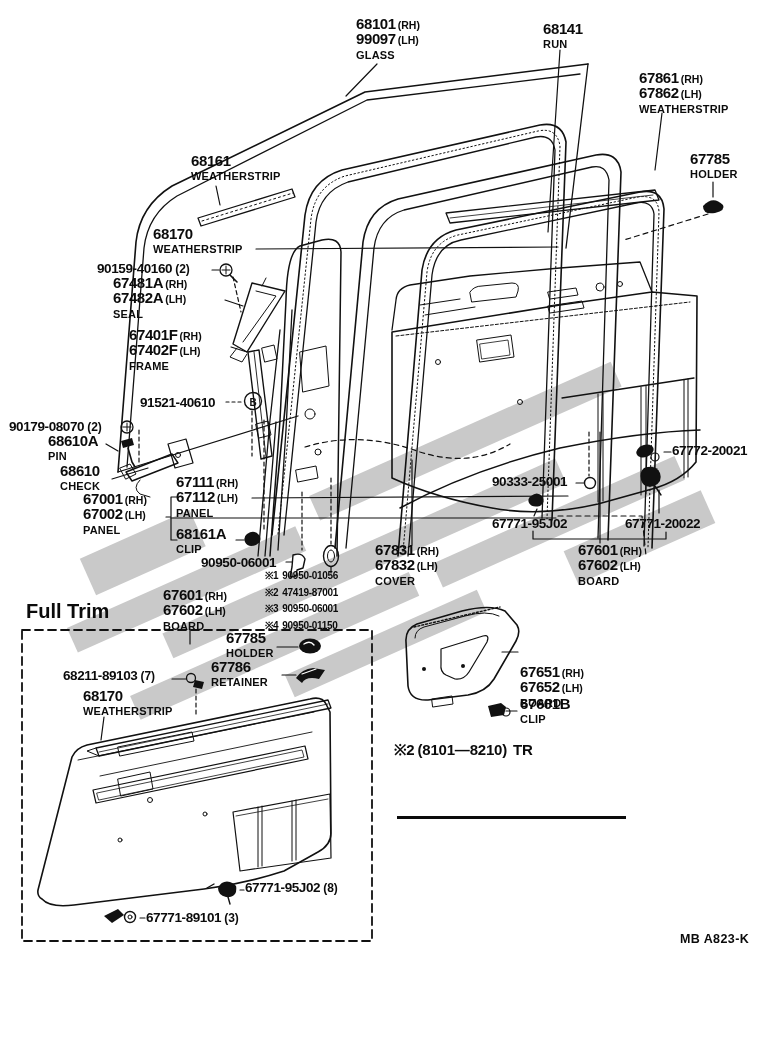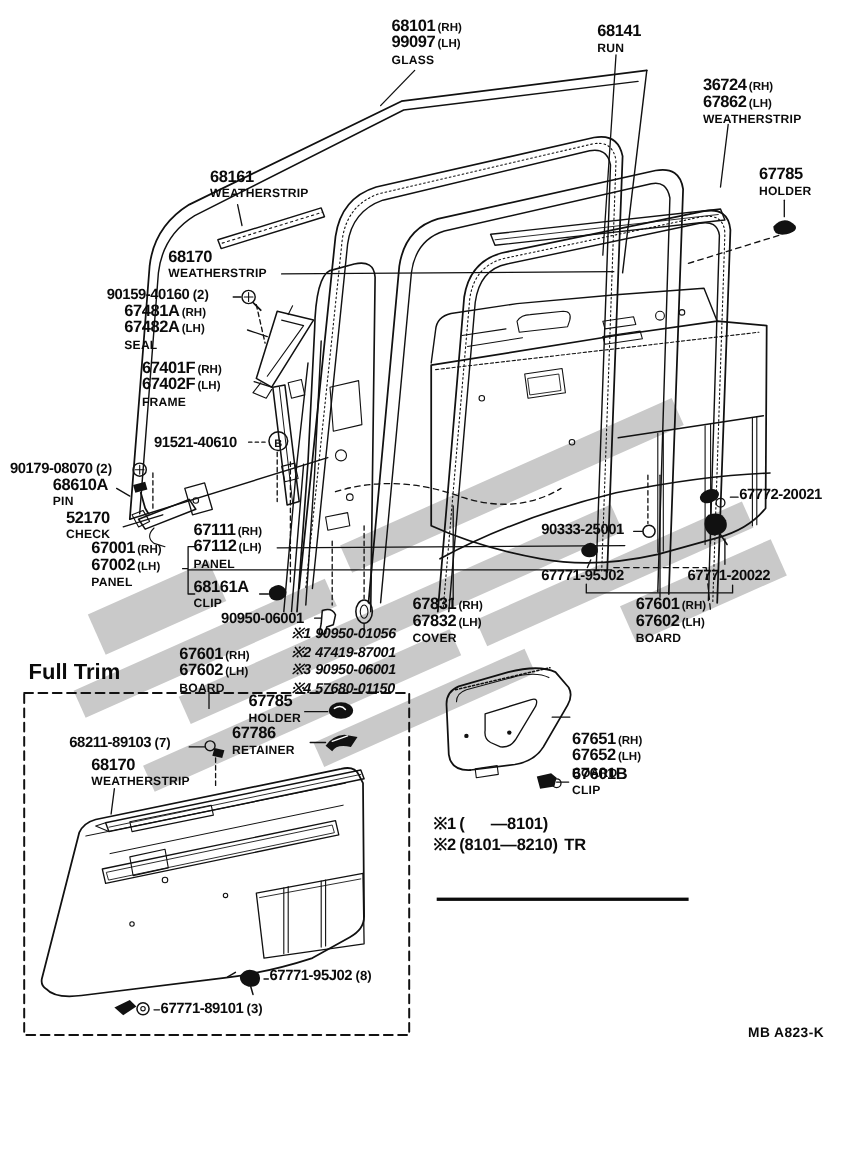--- a/index.html
+++ b/index.html
@@ -6,21 +6,21 @@
   .stage{position:relative;width:776px;height:1062px;background:#fff;overflow:hidden;
          font-family:"Liberation Sans",sans-serif;color:#0b0b0b;}
   svg.layer{position:absolute;left:0;top:0;}
   .lbl{position:absolute;font-weight:700;white-space:nowrap;line-height:14px;z-index:5;}
   .ln{display:block;}
   .num{font-size:15px;letter-spacing:-0.4px;}
   .suf{font-size:10.5px;margin-left:2px;}
   .cap{display:block;font-size:11px;letter-spacing:0.2px;margin-top:0.5px;}
   .part{font-size:13.5px;letter-spacing:-0.4px;}
   .qty{font-size:12px;margin-left:3px;}
-  .note-line{display:block;font-size:13px;line-height:16.5px;letter-spacing:-0.3px;font-style:italic;}
+  .note-line{display:block;font-size:10px;line-height:16.5px;letter-spacing:-0.3px;}
   .note-line .mark{margin-right:4px;}
   .mnote-line{display:block;font-size:15px;line-height:19px;letter-spacing:-0.2px;}
   .mnote-line .mark{margin-right:3px;}
   .range{white-space:pre;}
   .models{margin-left:6px;}
   .title{font-size:20px;font-weight:700;}
   .footer{font-size:12.5px;font-weight:700;letter-spacing:0.4px;text-align:right;}
   .rule{position:absolute;background:#0b0b0b;height:3px;z-index:4;}
 </style>
 </head>
@@ -288,21 +288,21 @@
     <span class="ln"><span class="num">99097</span><span class="suf">(LH)</span></span>
     <span class="cap">GLASS</span>
   </div>
 
   <div class="lbl" style="left:543px;top:22px">
     <span class="ln"><span class="num">68141</span></span>
     <span class="cap">RUN</span>
   </div>
 
   <div class="lbl" style="left:639px;top:71px">
-    <span class="ln"><span class="num">36724</span><span class="suf">(RH)</span></span>
+    <span class="ln"><span class="num">67861</span><span class="suf">(RH)</span></span>
     <span class="ln"><span class="num">67862</span><span class="suf">(LH)</span></span>
     <span class="cap">WEATHERSTRIP</span>
   </div>
 
   <div class="lbl" style="left:690px;top:152px">
     <span class="ln"><span class="num">67785</span></span>
     <span class="cap">HOLDER</span>
   </div>
 
   <div class="lbl" style="left:191px;top:154px">
@@ -338,21 +338,21 @@
   <div class="lbl" style="left:9px;top:419px">
     <span class="part">90179-08070</span><span class="qty">(2)</span>
   </div>
 
   <div class="lbl" style="left:48px;top:434px">
     <span class="ln"><span class="num">68610A</span></span>
     <span class="cap">PIN</span>
   </div>
 
   <div class="lbl" style="left:60px;top:464px">
-    <span class="ln"><span class="num">52170</span></span>
+    <span class="ln"><span class="num">68610</span></span>
     <span class="cap">CHECK</span>
   </div>
 
   <div class="lbl" style="left:83px;top:492px">
     <span class="ln"><span class="num">67001</span><span class="suf">(RH)</span></span>
     <span class="ln"><span class="num">67002</span><span class="suf">(LH)</span></span>
     <span class="cap">PANEL</span>
   </div>
 
   <div class="lbl" style="left:176px;top:475px">
@@ -367,21 +367,21 @@
   </div>
 
   <div class="lbl" style="left:201px;top:555px">
     <span class="part">90950-06001</span>
   </div>
 
   <div class="lbl" style="left:265px;top:568px">
     <span class="note-line"><span class="mark">※1</span><span>90950-01056</span></span>
     <span class="note-line"><span class="mark">※2</span><span>47419-87001</span></span>
     <span class="note-line"><span class="mark">※3</span><span>90950-06001</span></span>
-    <span class="note-line"><span class="mark">※4</span><span>57680-01150</span></span>
+    <span class="note-line"><span class="mark">※4</span><span>90950-01150</span></span>
   </div>
 
   <div class="lbl" style="left:375px;top:543px">
     <span class="ln"><span class="num">67831</span><span class="suf">(RH)</span></span>
     <span class="ln"><span class="num">67832</span><span class="suf">(LH)</span></span>
     <span class="cap">COVER</span>
   </div>
 
   <div class="lbl" style="left:163px;top:588px">
     <span class="ln"><span class="num">67601</span><span class="suf">(RH)</span></span>
@@ -445,21 +445,20 @@
     <span class="ln"><span class="num">67652</span><span class="suf">(LH)</span></span>
     <span class="cap">BOARD</span>
   </div>
 
   <div class="lbl" style="left:520px;top:697px">
     <span class="ln"><span class="num">67601B</span></span>
     <span class="cap">CLIP</span>
   </div>
 
   <div class="lbl" style="left:394px;top:740px">
-    <span class="mnote-line"><span class="mark">※1</span><span class="range">(      —8101)</span><span class="models"></span></span>
     <span class="mnote-line"><span class="mark">※2</span><span class="range">(8101—8210)</span><span class="models">TR</span></span>
   </div>
 
   <div class="rule" style="left:397px;top:816px;width:229px"></div>
 
   <div class="lbl footer" style="left:680px;top:932px">MB  A823-K</div>
 
 </div>
 
 </body></html>

